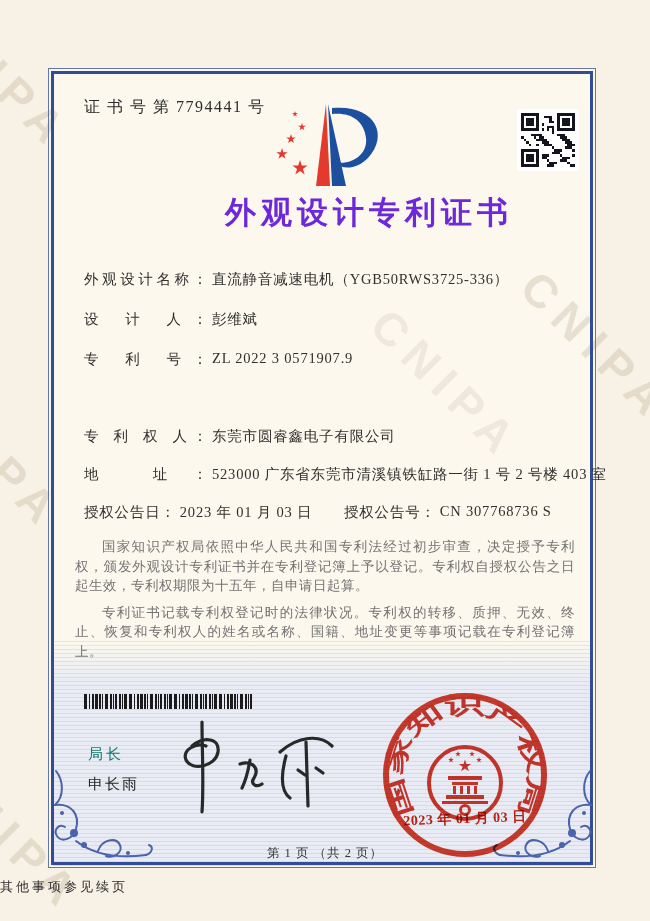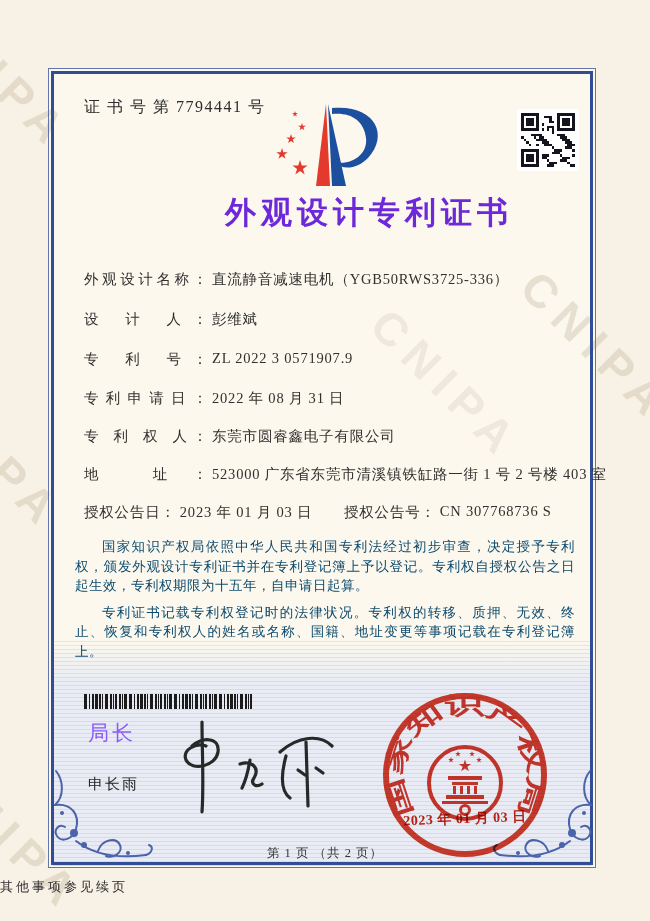--- a/index.html
+++ b/index.html
@@ -32,26 +32,26 @@
   
   .fr{position:absolute;left:84px;z-index:10;display:flex;font-size:14.5px;color:#30302e;letter-spacing:0.8px;white-space:nowrap;}
   .fr .lbl{display:inline-block;width:124px;text-align:justify;text-align-last:justify;}
   .fr .val{margin-left:4px;}
   .fr.short .lbl{width:auto;text-align-last:auto;font-family:Liberation Mono, monospace;}
   .f1{top:270px;} .f2{top:310px;} .f3{top:350px;} .f4{top:389px;}
   .f5{top:427px;} .f6{top:465px;} .f7{top:503px;} .f8{top:503px;left:344px;}
   
   .paras{position:absolute;left:75px;top:537px;width:500px;z-index:10;}
   .paras p{margin:0 0 7px 0;font-size:13.5px;line-height:19.5px;letter-spacing:0.5px;
-      text-indent:2em;text-align:justify;color:#0c4a6e;}
+      text-indent:2em;text-align:justify;color:#737373;}
   
   .barcode{position:absolute;left:84px;top:694px;z-index:10;line-height:0;}
   
-  .sig-title{position:absolute;left:88px;top:719px;z-index:11;font-family:"Liberation Sans","DejaVu Sans",sans-serif;
-      font-size:21px;font-weight:500;letter-spacing:3px;color:#8b5cf6;}
+  .sig-title{position:absolute;left:88px;top:745px;z-index:11;font-family:"Liberation Sans","DejaVu Sans",sans-serif;
+      font-size:15px;font-weight:500;letter-spacing:3px;color:#0f766e;}
   .sig-name{position:absolute;left:88px;top:775px;z-index:11;font-family:"Liberation Sans","DejaVu Sans",sans-serif;
       font-size:15px;font-weight:500;letter-spacing:2px;color:#242424;}
   .sig-hand{position:absolute;left:158px;top:718px;z-index:11;}
   
   .orn{position:absolute;z-index:12;pointer-events:none;}
   .ornL{left:50px;top:753px;}
   .ornR{left:491px;top:753px;transform:scaleX(-1);}
   
   .seal{position:absolute;left:375px;top:685px;width:180px;height:180px;z-index:30;
       mix-blend-mode:multiply;opacity:0.93;}
@@ -204,24 +204,20 @@
     <span class="val">直流静音减速电机（YGB50RWS3725-336）</span>
   </div>
   <div class="fr f2">
     <span class="lbl">设 计 人：</span>
     <span class="val">彭维斌</span>
   </div>
   <div class="fr f3">
     <span class="lbl">专 利 号：</span>
     <span class="val">ZL 2022 3 0571907.9</span>
   </div>
-  <div class="fr f4">
-    <span class="lbl">专利申请日：</span>
-    <span class="val">2022 年 08 月 31 日</span>
-  </div>
   <div class="fr f5">
     <span class="lbl">专 利 权 人：</span>
     <span class="val">东莞市圆睿鑫电子有限公司</span>
   </div>
   <div class="fr f6">
     <span class="lbl">地 址：</span>
     <span class="val">523000 广东省东莞市清溪镇铁缸路一街 1 号 2 号楼 403 室</span>
   </div>
   <div class="fr f7 short">
     <span class="lbl">授权公告日：</span>

